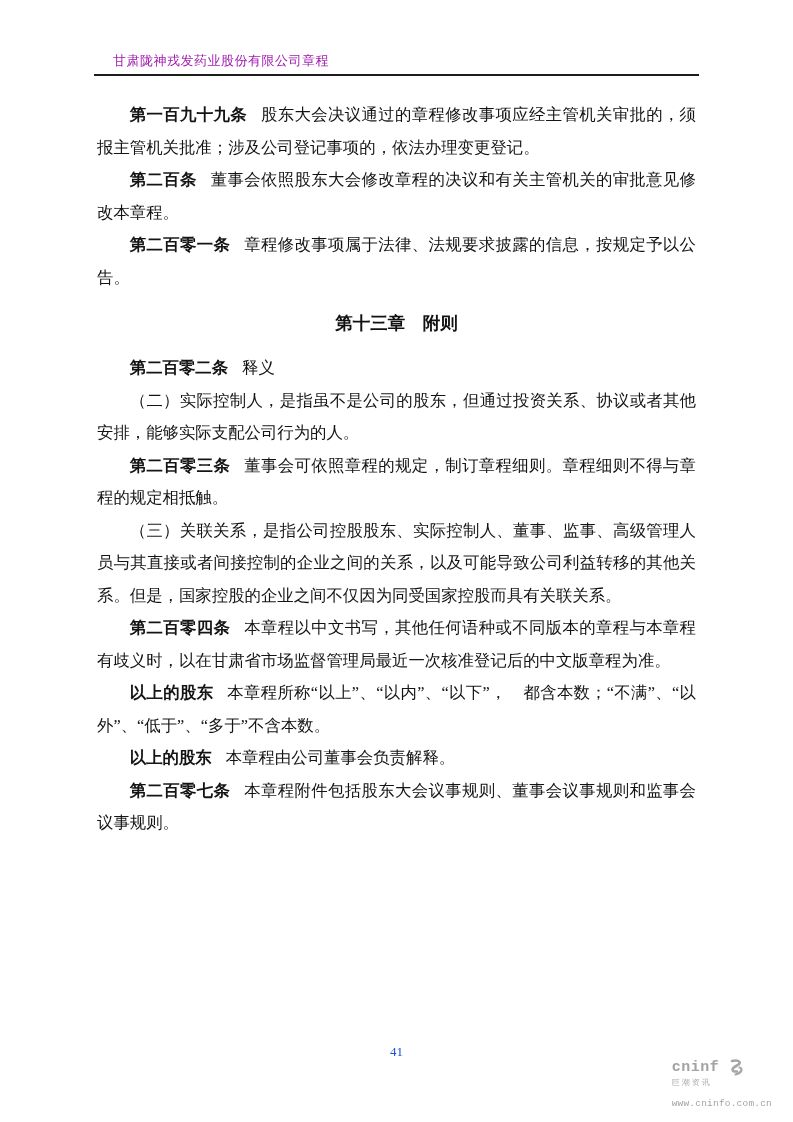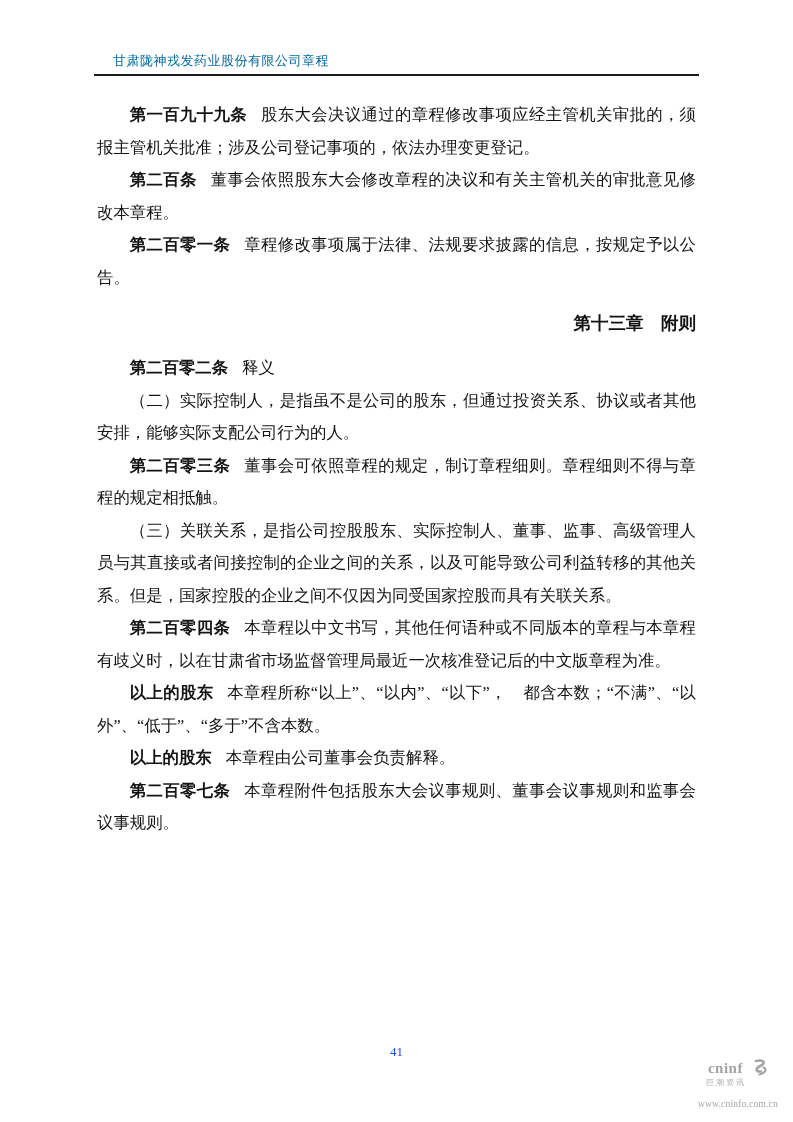--- a/index.html
+++ b/index.html
@@ -17,62 +17,62 @@
     margin: 0 94px;
     padding-top: 51px;
     padding-bottom: 4px;
     border-bottom: 2px solid #1c1c1c;
   }
   .header-title {
     display: inline-block;
     padding-left: 19px;
     font-size: 13px;
     letter-spacing: 0.5px;
-    color: #0369a1;
+    color: #a21caf;
   }
   .main {
     margin: 23px 97px 0 97px;
     font-size: 16.4px;
     line-height: 32.5px;
     text-align: justify;
   }
   p.para {
     margin: 0;
     text-indent: 2em;
   }
   .term {
     font-weight: bold;
     padding-right: 0.85em;
   }
   h2.chapter {
     margin: 13px 0 13px 0;
-    text-align: right;
+    text-align: center;
     font-size: 17.5px;
     font-weight: bold;
     line-height: 32px;
     text-indent: 0;
     color: #111;
   }
   .page-number {
     position: absolute;
     bottom: 62px;
     left: 0;
     right: 0;
     text-align: center;
     font-size: 13px;
     color: #1d4ed8;
   }
   .watermark {
     position: absolute;
-    right: 15px;
+    right: 21px;
     bottom: 13px;
     display: flex;
     flex-direction: column;
-    align-items: center;
-    font-family: Liberation Serif, serif;
+    align-items: flex-start;
+    font-family: Liberation Mono, monospace;
     line-height: 1.1;
   }
   .wm-row {
     display: flex;
     align-items: center;
     gap: 1px;
   }
   .wm-brand {
     font-size: 15px;
     font-weight: bold;

